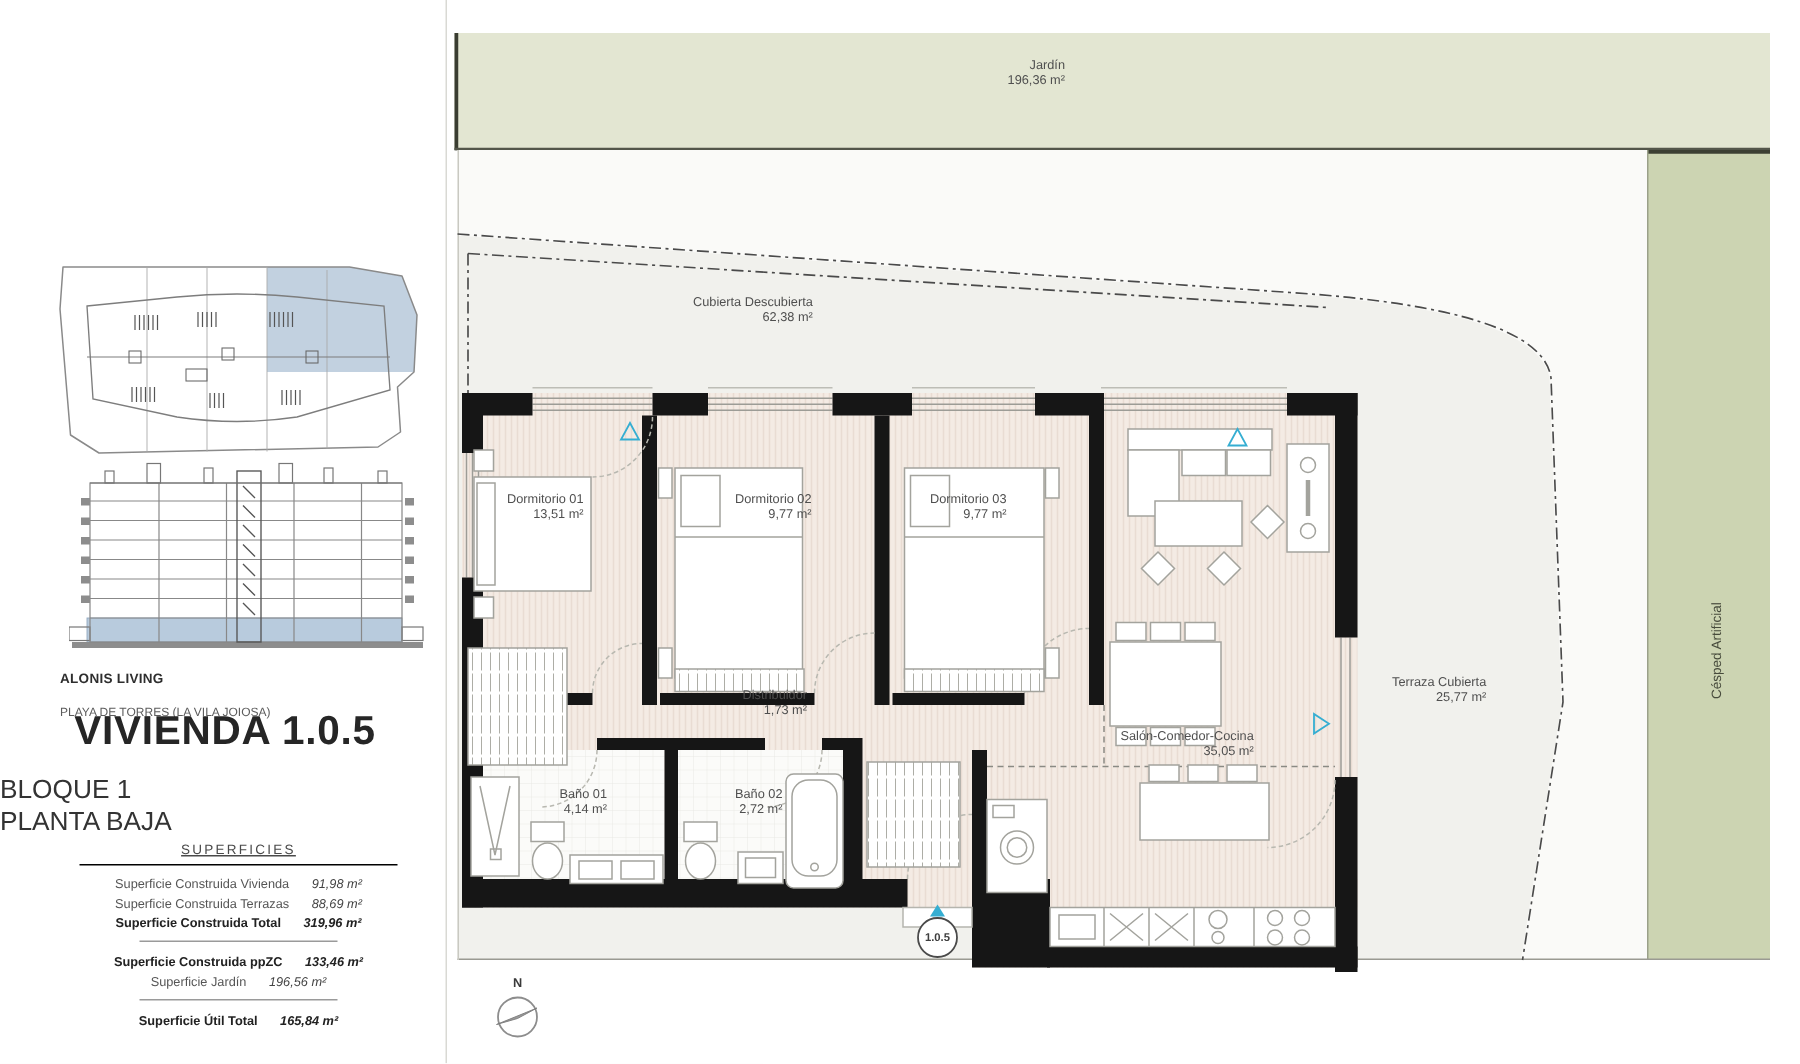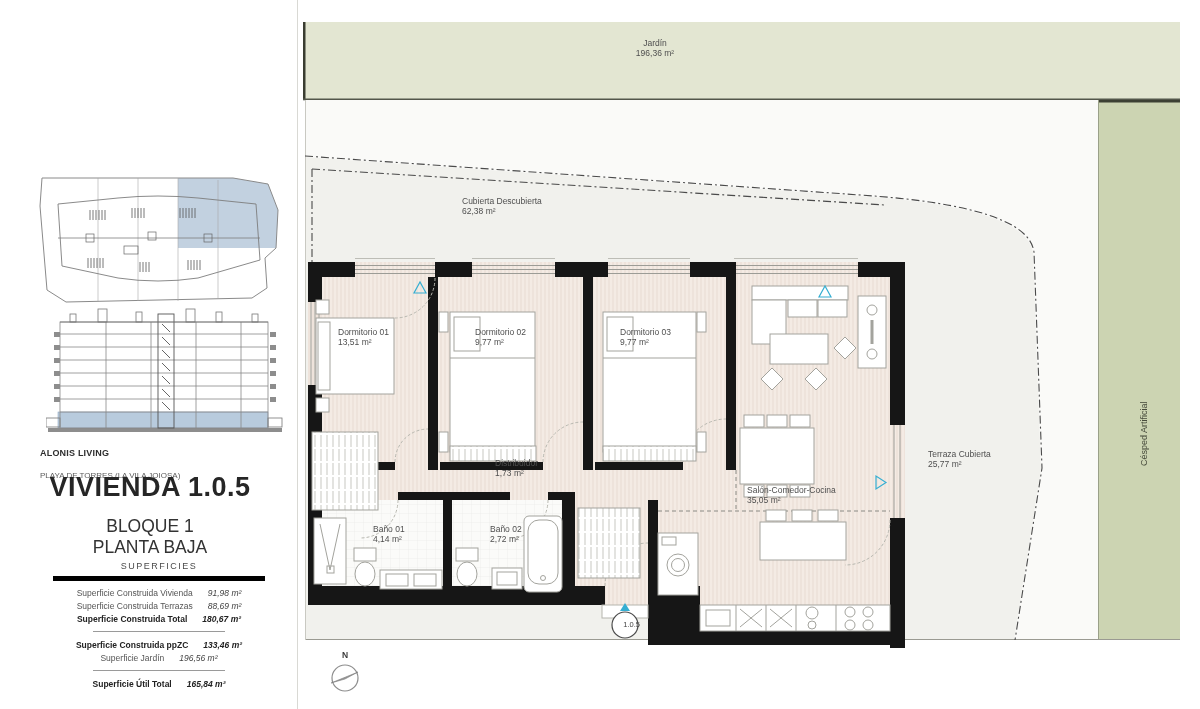--- a/index.html
+++ b/index.html
@@ -6,35 +6,35 @@
   .stage{position:relative;width:1200px;height:709px;background:#ffffff;overflow:hidden;
          font-family:"Liberation Sans",sans-serif;color:#3c3c3c;}
   .abs{position:absolute;}
   
   .sidebar-divider{left:297px;top:0;width:1px;height:709px;background:#d9d9d4;}
   .brand-block{left:40px;top:440px;width:245px;text-align:left;line-height:1.35;}
   .brand-name{font-size:9px;font-weight:bold;color:#2e2e2e;letter-spacing:.2px;}
   .brand-loc{font-size:8px;color:#5c5c5c;}
   .unit-title{left:0;top:472px;width:300px;text-align:center;font-size:27px;font-weight:bold;
               color:#262626;letter-spacing:.5px;}
-  .unit-sub{left:0;top:516px;width:300px;text-align:center;font-size:17.5px;color:#333;line-height:1.2;}
+  .unit-sub{left:0;top:516px;width:300px;font-size:17.5px;color:#333;line-height:1.2;}
   .sup-block{left:53px;top:561px;width:212px;}
   .sup-heading{text-align:center;font-size:9px;letter-spacing:1.5px;color:#4a4a4a;
-               padding-bottom:5px;border-bottom:5px solid #000000;margin-bottom:5px;}
+               padding-bottom:5px;border-bottom:1px solid #000000;margin-bottom:5px;text-decoration:underline;}
   .sup-row{display:flex;justify-content:center;font-size:8.5px;color:#555;padding:1.5px 0;}
   .sup-row .v{font-style:italic;color:#444;padding-left:15px;}
   .sup-row.bold{font-weight:bold;color:#222;}
   .sup-row.bold .v{color:#222;}
   .sup-div{height:1px;background:#9a9a9a;width:62%;margin:6px auto;}
   
   .lbl{position:absolute;font-size:8.5px;line-height:1.2;color:#4f4f4f;white-space:nowrap;}
-  .lbl .nm,.lbl .ar{display:block;}
+  .lbl .nm,.lbl .ar{display:block;text-align:right;}
   .lbl-center{text-align:center;}
   .cesped-lbl{left:1139px;top:466px;transform:rotate(-90deg);transform-origin:0 0;font-size:9px;color:#474b3c;}
-  .unit-code-lbl{left:610px;top:620px;width:30px;text-align:right;font-size:7.5px;color:#3f3f3f;}
+  .unit-code-lbl{left:610px;top:620px;width:30px;text-align:center;font-size:7.5px;color:#3f3f3f;font-weight:bold;}
   .north-lbl{left:338px;top:650px;width:14px;text-align:center;font-size:8.5px;font-weight:bold;color:#3a3a3a;}
 </style>
 </head>
 <body>
 
 <div class="stage">
 
   <div class="abs sidebar-divider"></div>
 
   <svg class="abs" style="left:28px;top:162px" width="262" height="150" viewBox="0 0 262 150">
@@ -127,21 +127,21 @@
     <div class="sup-row">
       <span>Superficie Construida Vivienda</span>
       <span class="v">91,98 m²</span>
     </div>
     <div class="sup-row">
       <span>Superficie Construida Terrazas</span>
       <span class="v">88,69 m²</span>
     </div>
     <div class="sup-row bold">
       <span>Superficie Construida Total</span>
-      <span class="v">180,67 m²</span>
+      <span class="v">319,96 m²</span>
     </div>
     <div class="sup-div"></div>
     <div class="sup-row bold">
       <span>Superficie Construida ppZC</span>
       <span class="v">133,46 m²</span>
     </div>
     <div class="sup-row">
       <span>Superficie Jardín</span>
       <span class="v">196,56 m²</span>
     </div>
@@ -387,21 +387,21 @@
   <div class="lbl" style="left:928px;top:449px">
     <span class="nm">Terraza Cubierta</span>
     <span class="ar">25,77 m²</span>
   </div>
   <div class="lbl cesped-lbl">Césped Artificial</div>
 
   <div class="lbl" style="left:338px;top:327px">
     <span class="nm">Dormitorio 01</span>
     <span class="ar">13,51 m²</span>
   </div>
-  <div class="lbl" style="left:475px;top:327px">
+  <div class="lbl" style="left:490px;top:327px">
     <span class="nm">Dormitorio 02</span>
     <span class="ar">9,77 m²</span>
   </div>
   <div class="lbl" style="left:620px;top:327px">
     <span class="nm">Dormitorio 03</span>
     <span class="ar">9,77 m²</span>
   </div>
   <div class="lbl" style="left:747px;top:485px">
     <span class="nm">Salón-Comedor-Cocina</span>
     <span class="ar">35,05 m²</span>

